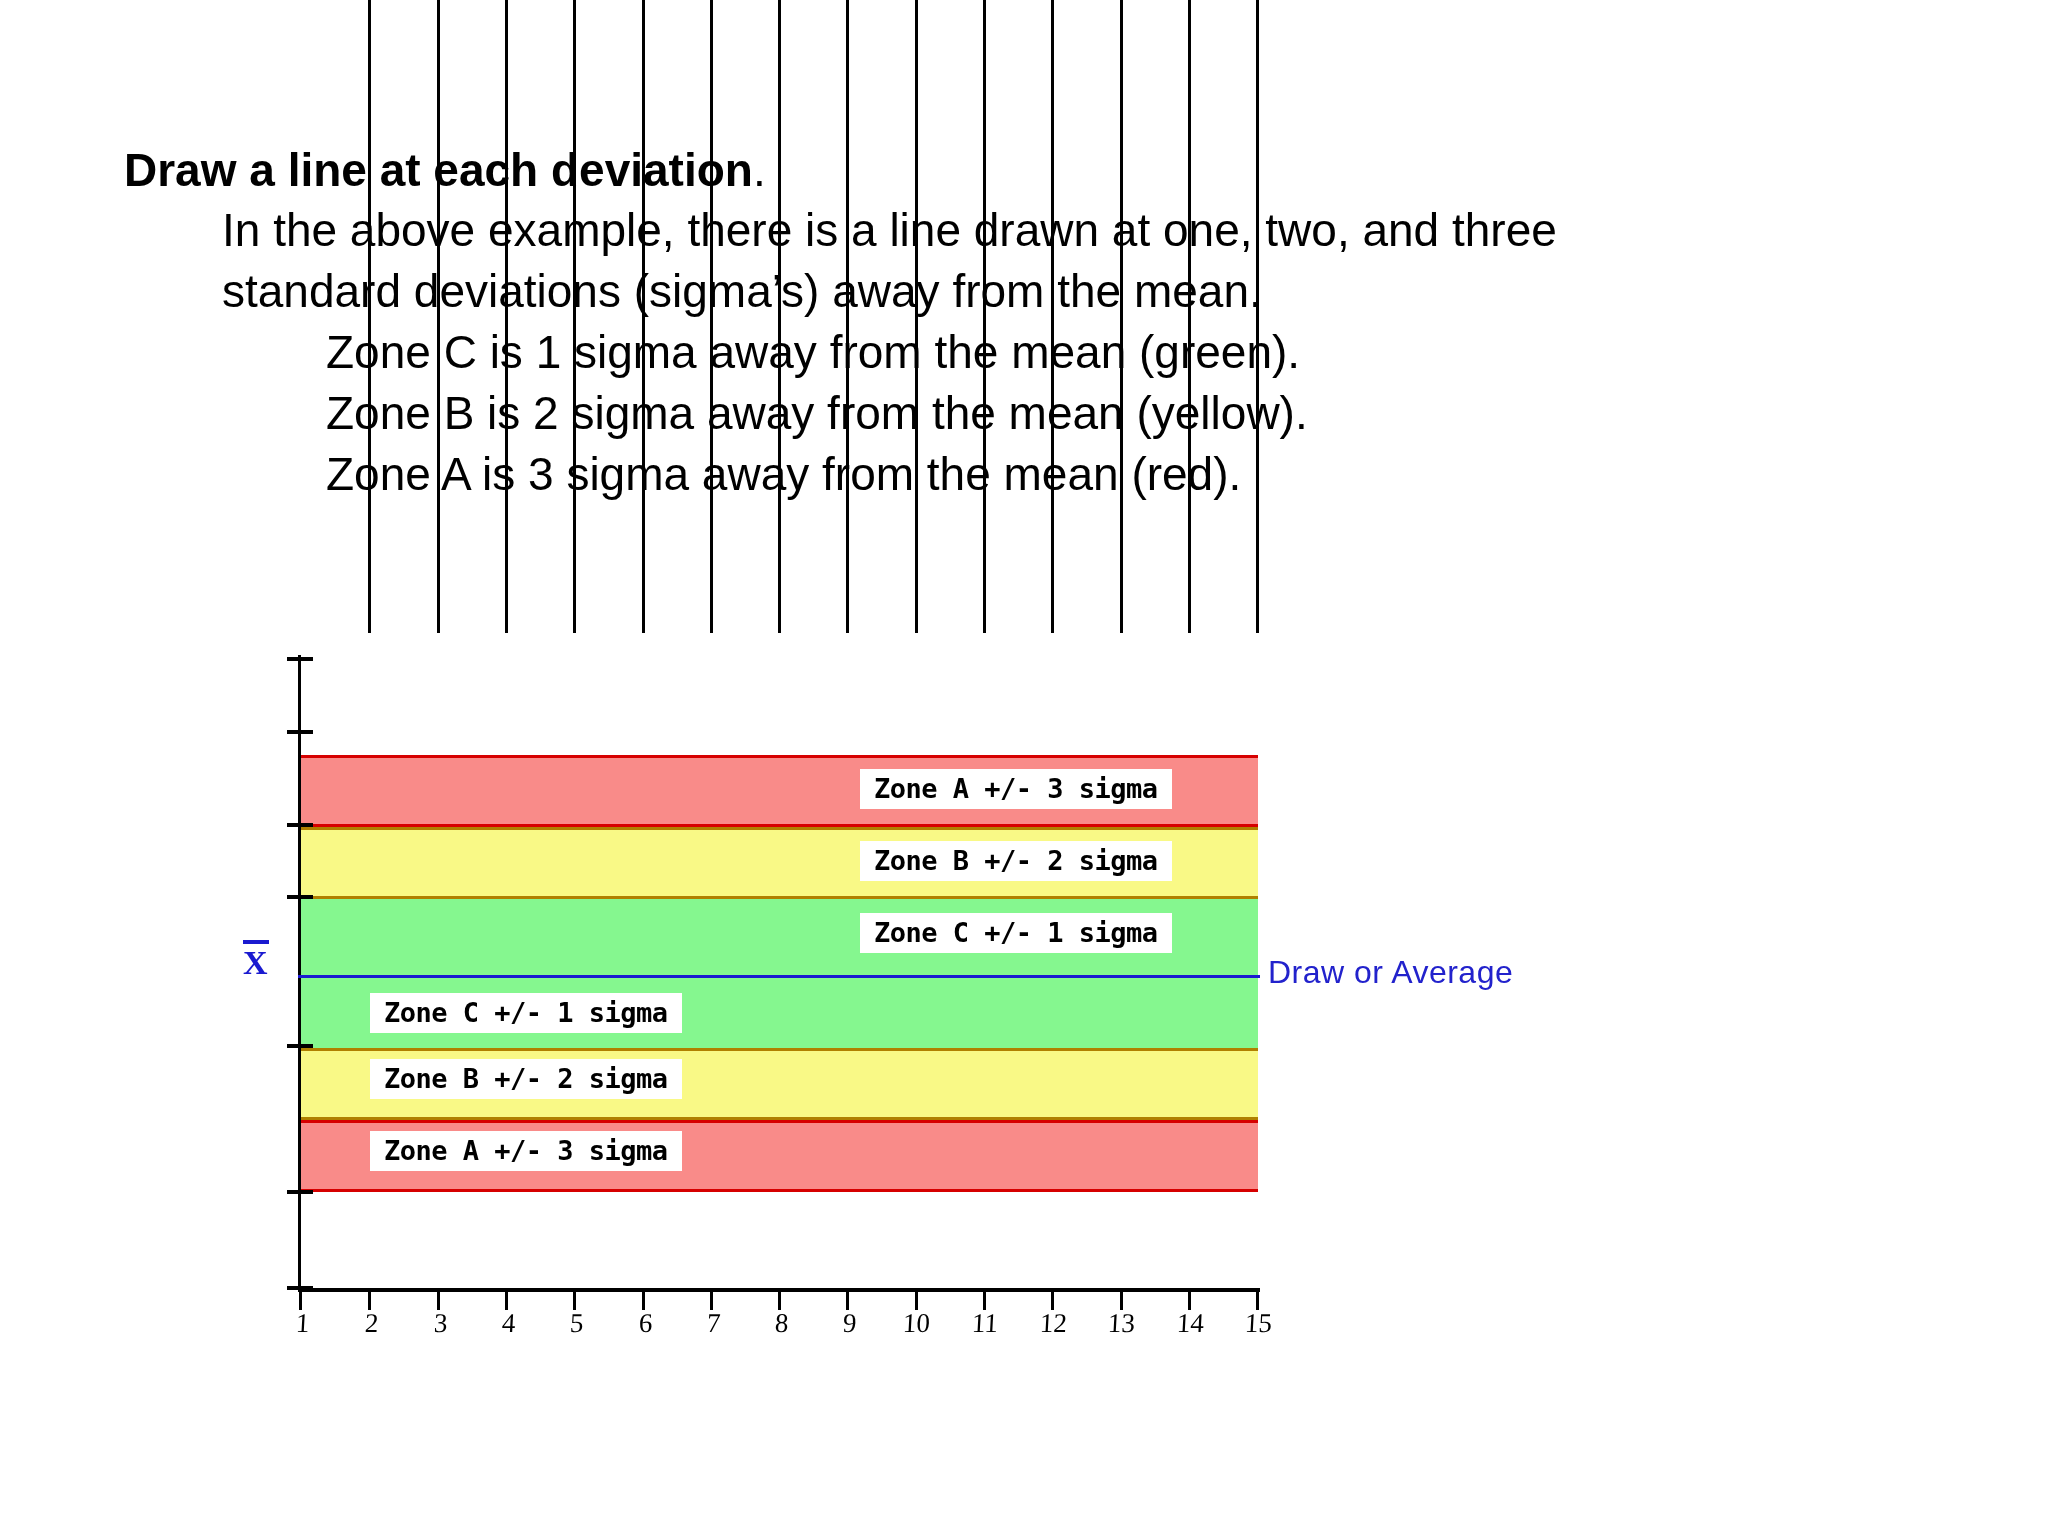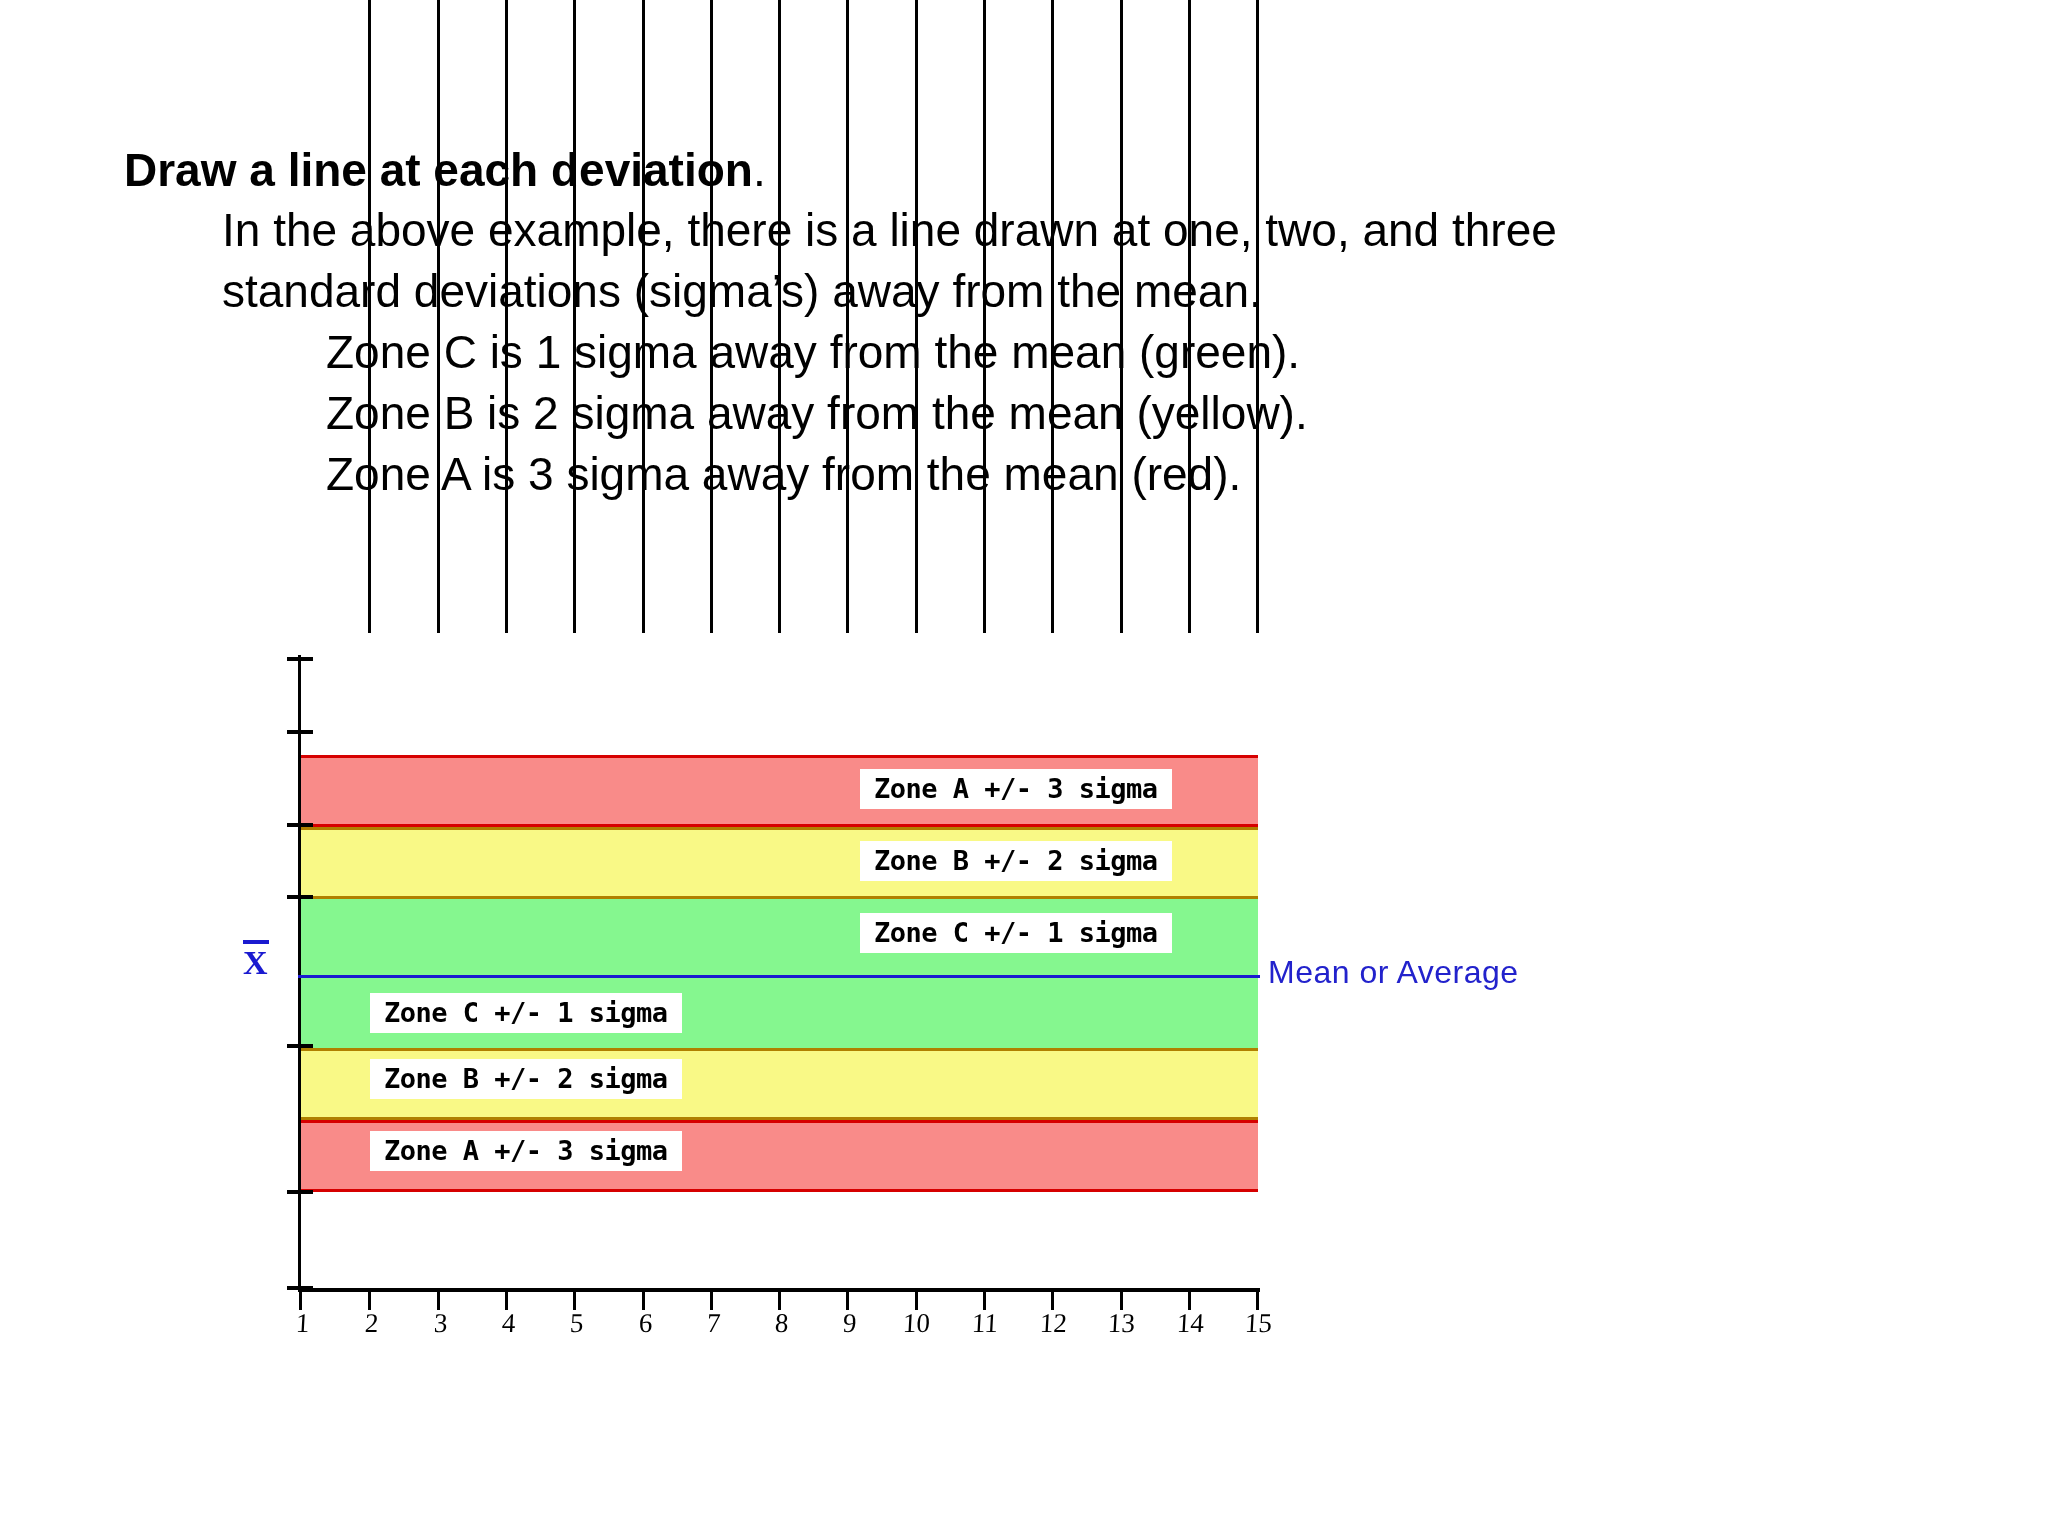--- a/index.html
+++ b/index.html
@@ -235,21 +235,21 @@
   <div class="x-tick-label" style="left:972px;">11</div>
   <div class="x-tick-label" style="left:1040px;">12</div>
   <div class="x-tick-label" style="left:1108px;">13</div>
   <div class="x-tick-label" style="left:1177px;">14</div>
   <div class="x-tick-label" style="left:1245px;">15</div>
 
   <div class="mean-line"></div>
   <div class="xbar">
     <span class="bar"></span><span>X</span>
   </div>
-  <div class="mean-label">Mean or Average</div>
+  <div class="mean-label">Draw or Average</div>
 
   <div class="zone-tag" style="left:860px; top:769px;">Zone A +/- 3 sigma</div>
   <div class="zone-tag" style="left:860px; top:841px;">Zone B +/- 2 sigma</div>
   <div class="zone-tag" style="left:860px; top:913px;">Zone C +/- 1 sigma</div>
   <div class="zone-tag" style="left:370px; top:993px;">Zone C +/- 1 sigma</div>
   <div class="zone-tag" style="left:370px; top:1059px;">Zone B +/- 2 sigma</div>
   <div class="zone-tag" style="left:370px; top:1131px;">Zone A +/- 3 sigma</div>
 
 </div>
 

